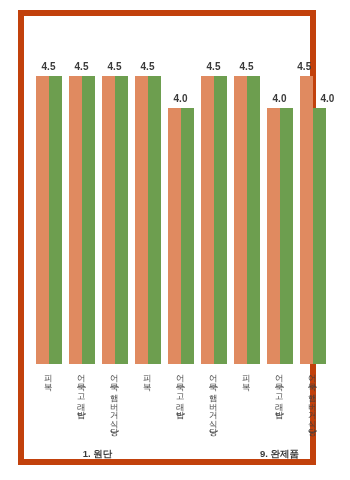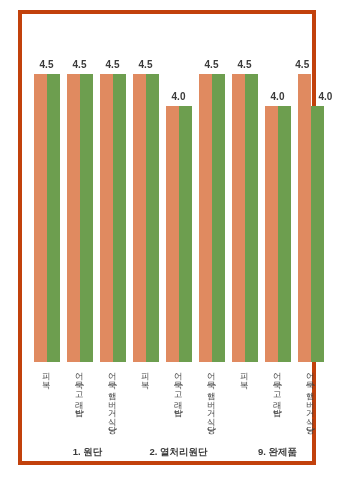--- a/index.html
+++ b/index.html
@@ -13,21 +13,21 @@
     font-family: "Liberation Sans", sans-serif;
     overflow: hidden;
   }
 
   .chart-frame {
     position: absolute;
     left: 18px;
     top: 10px;
     width: 298px;
     height: 455px;
-    border: 4px solid #c2410c;
+    border: 6px solid #c2410c;
     background: #ffffff;
     box-sizing: border-box;
   }
 
   .plot-area {
     position: absolute;
     left: 0px;
     top: 0px;
     width: 313px;
     height: 455px;
@@ -227,19 +227,18 @@
         </div>
         <div class="cat-cell" style="left: 231px;">
           <span class="cat-text" style="transform: translateX(-50%);">어묵(고래밥)</span>
         </div>
         <div class="cat-cell" style="left: 264px;">
           <span class="cat-text" style="transform: translateX(-50%);">어묵(햄버거식당)</span>
         </div>
       </div>
 
     <div class="groups-row" id="groups-row">
-        <div class="group-label" style="left: 8px; width: 99px;">1. 원단</div>
-        <div class="group-label" style="left: 99px; width: 99px;">2. 열처리원단</div>
+        <div class="group-label" style="left: 16px; width: 99px;">1. 원단</div>
         <div class="group-label" style="left: 198px; width: 99px;">9. 완제품</div>
       </div>
 
   </div>
 </div>
 
 </body></html>

